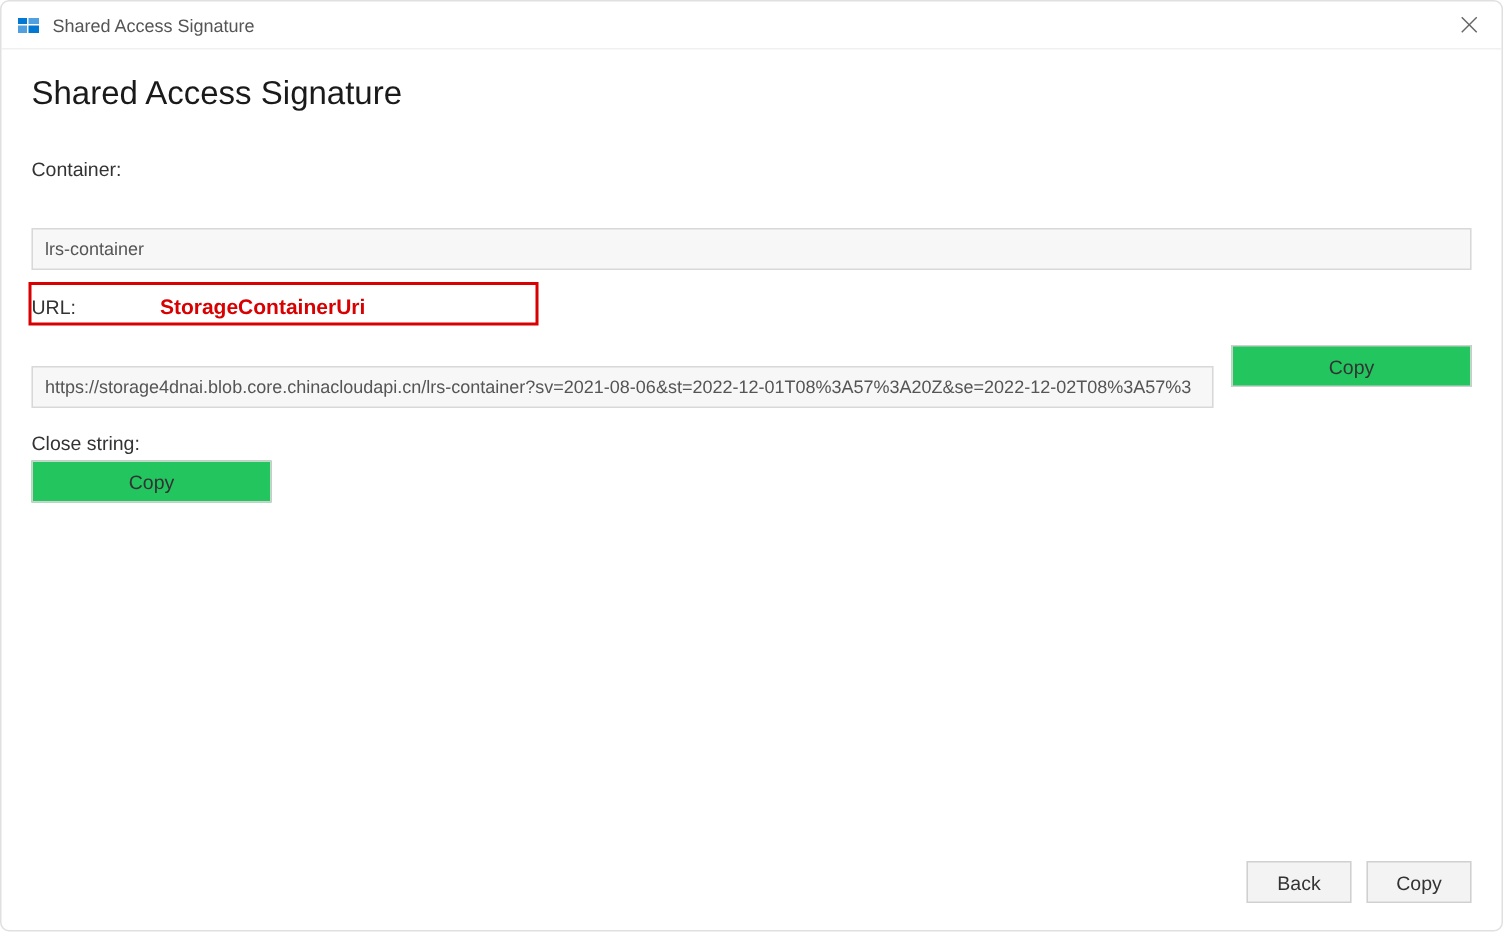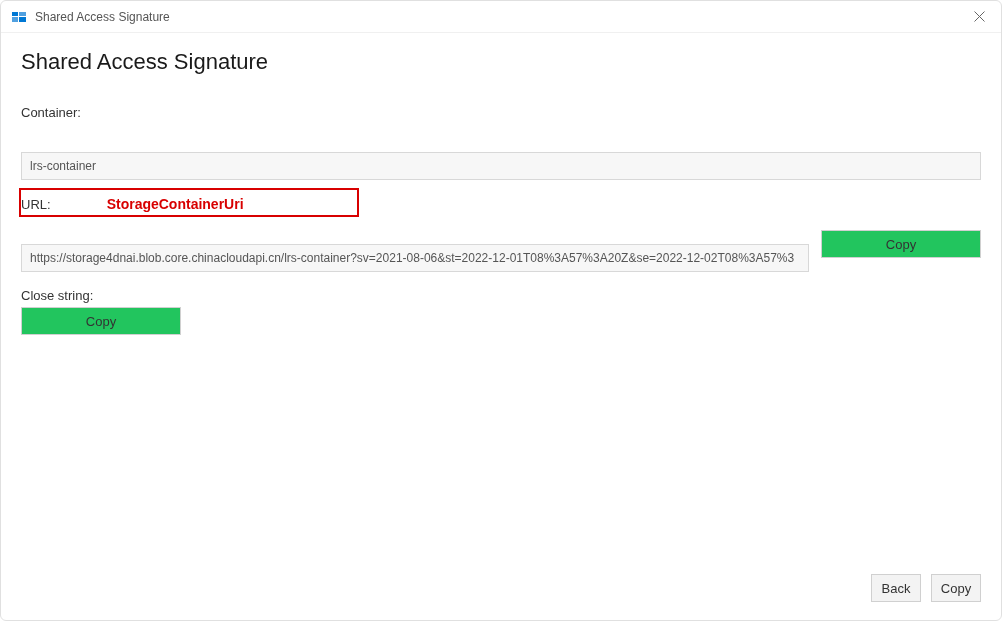--- a/index.html
+++ b/index.html
@@ -118,21 +118,21 @@
       height: 29px;
     }
     .footer {
       margin-top: auto;
       padding: 18px 0;
       display: flex;
       justify-content: flex-end;
       gap: 10px;
     }
     .footer-btn {
-      width: 50px;
+      width: 70px;
       height: 28px;
       background: #f3f3f3;
       border: 1px solid #d0d0d0;
       font-size: 13px;
       color: #333;
       cursor: pointer;
       font-family: inherit;
     }
     .icon-svg {
       width: 16px;

